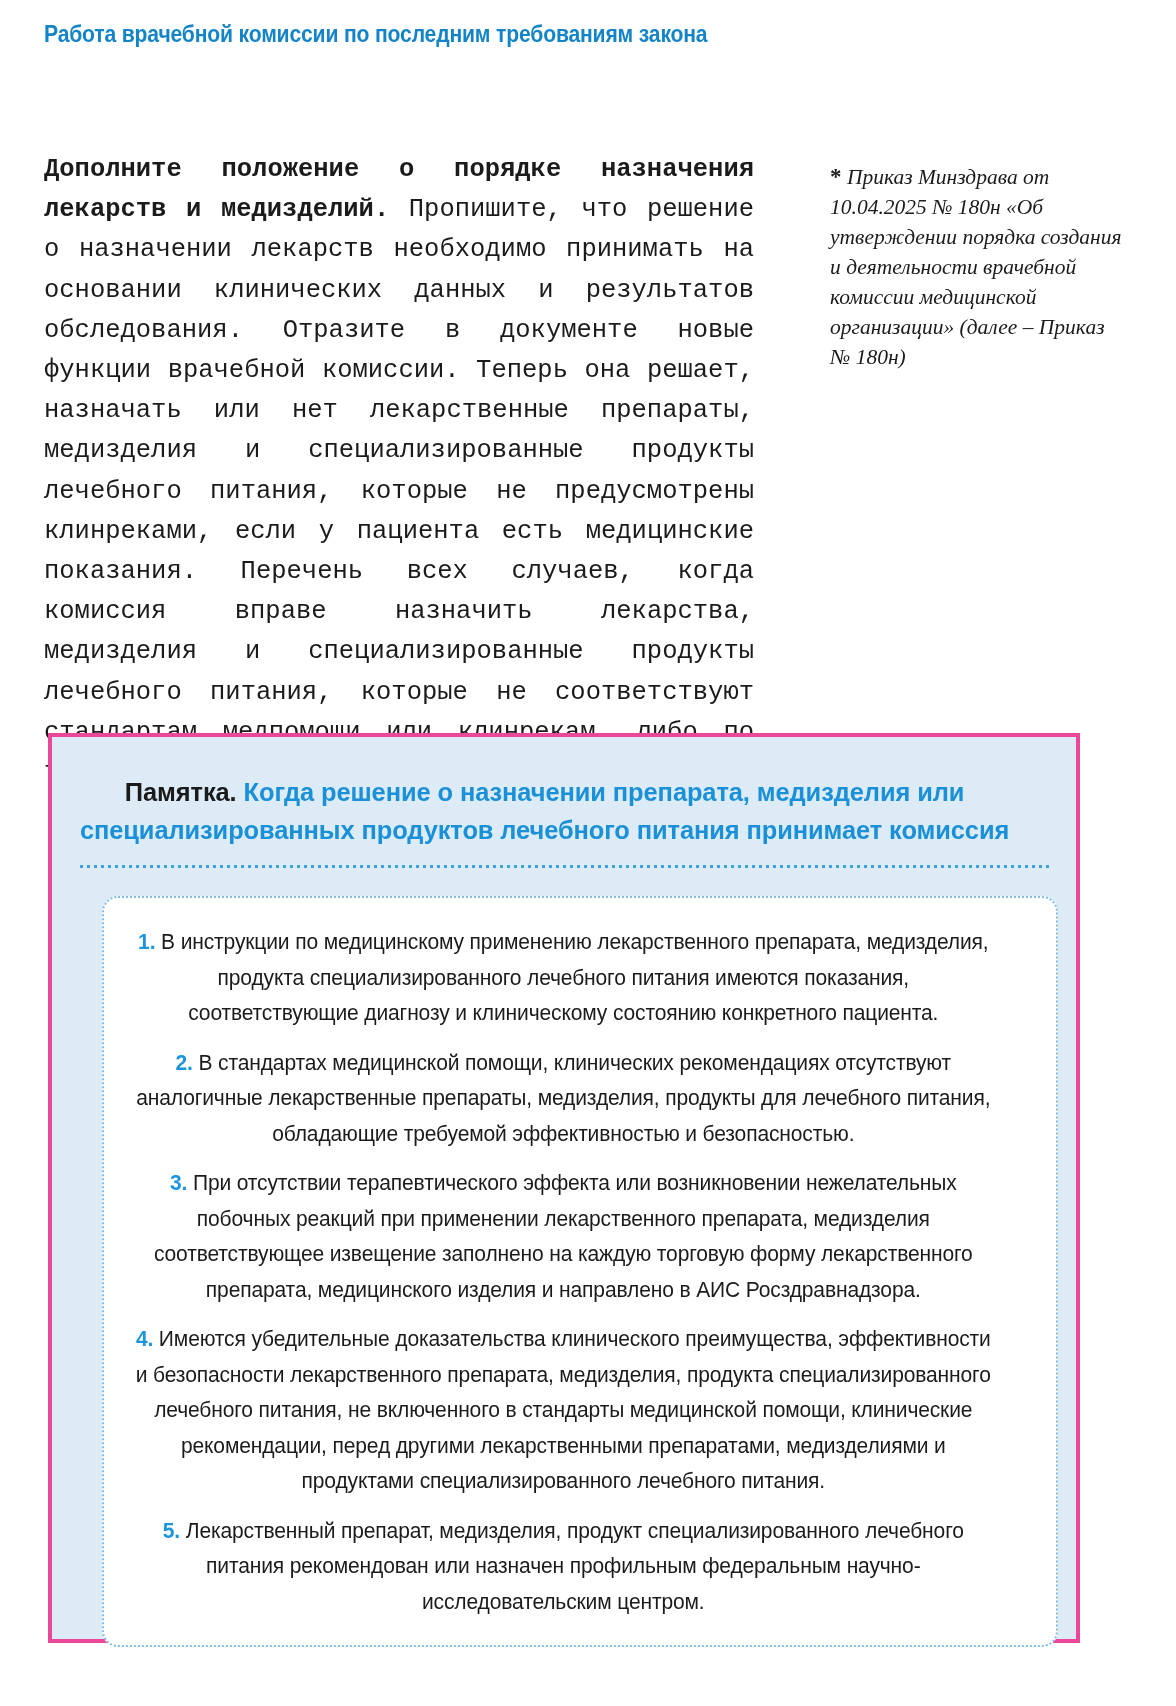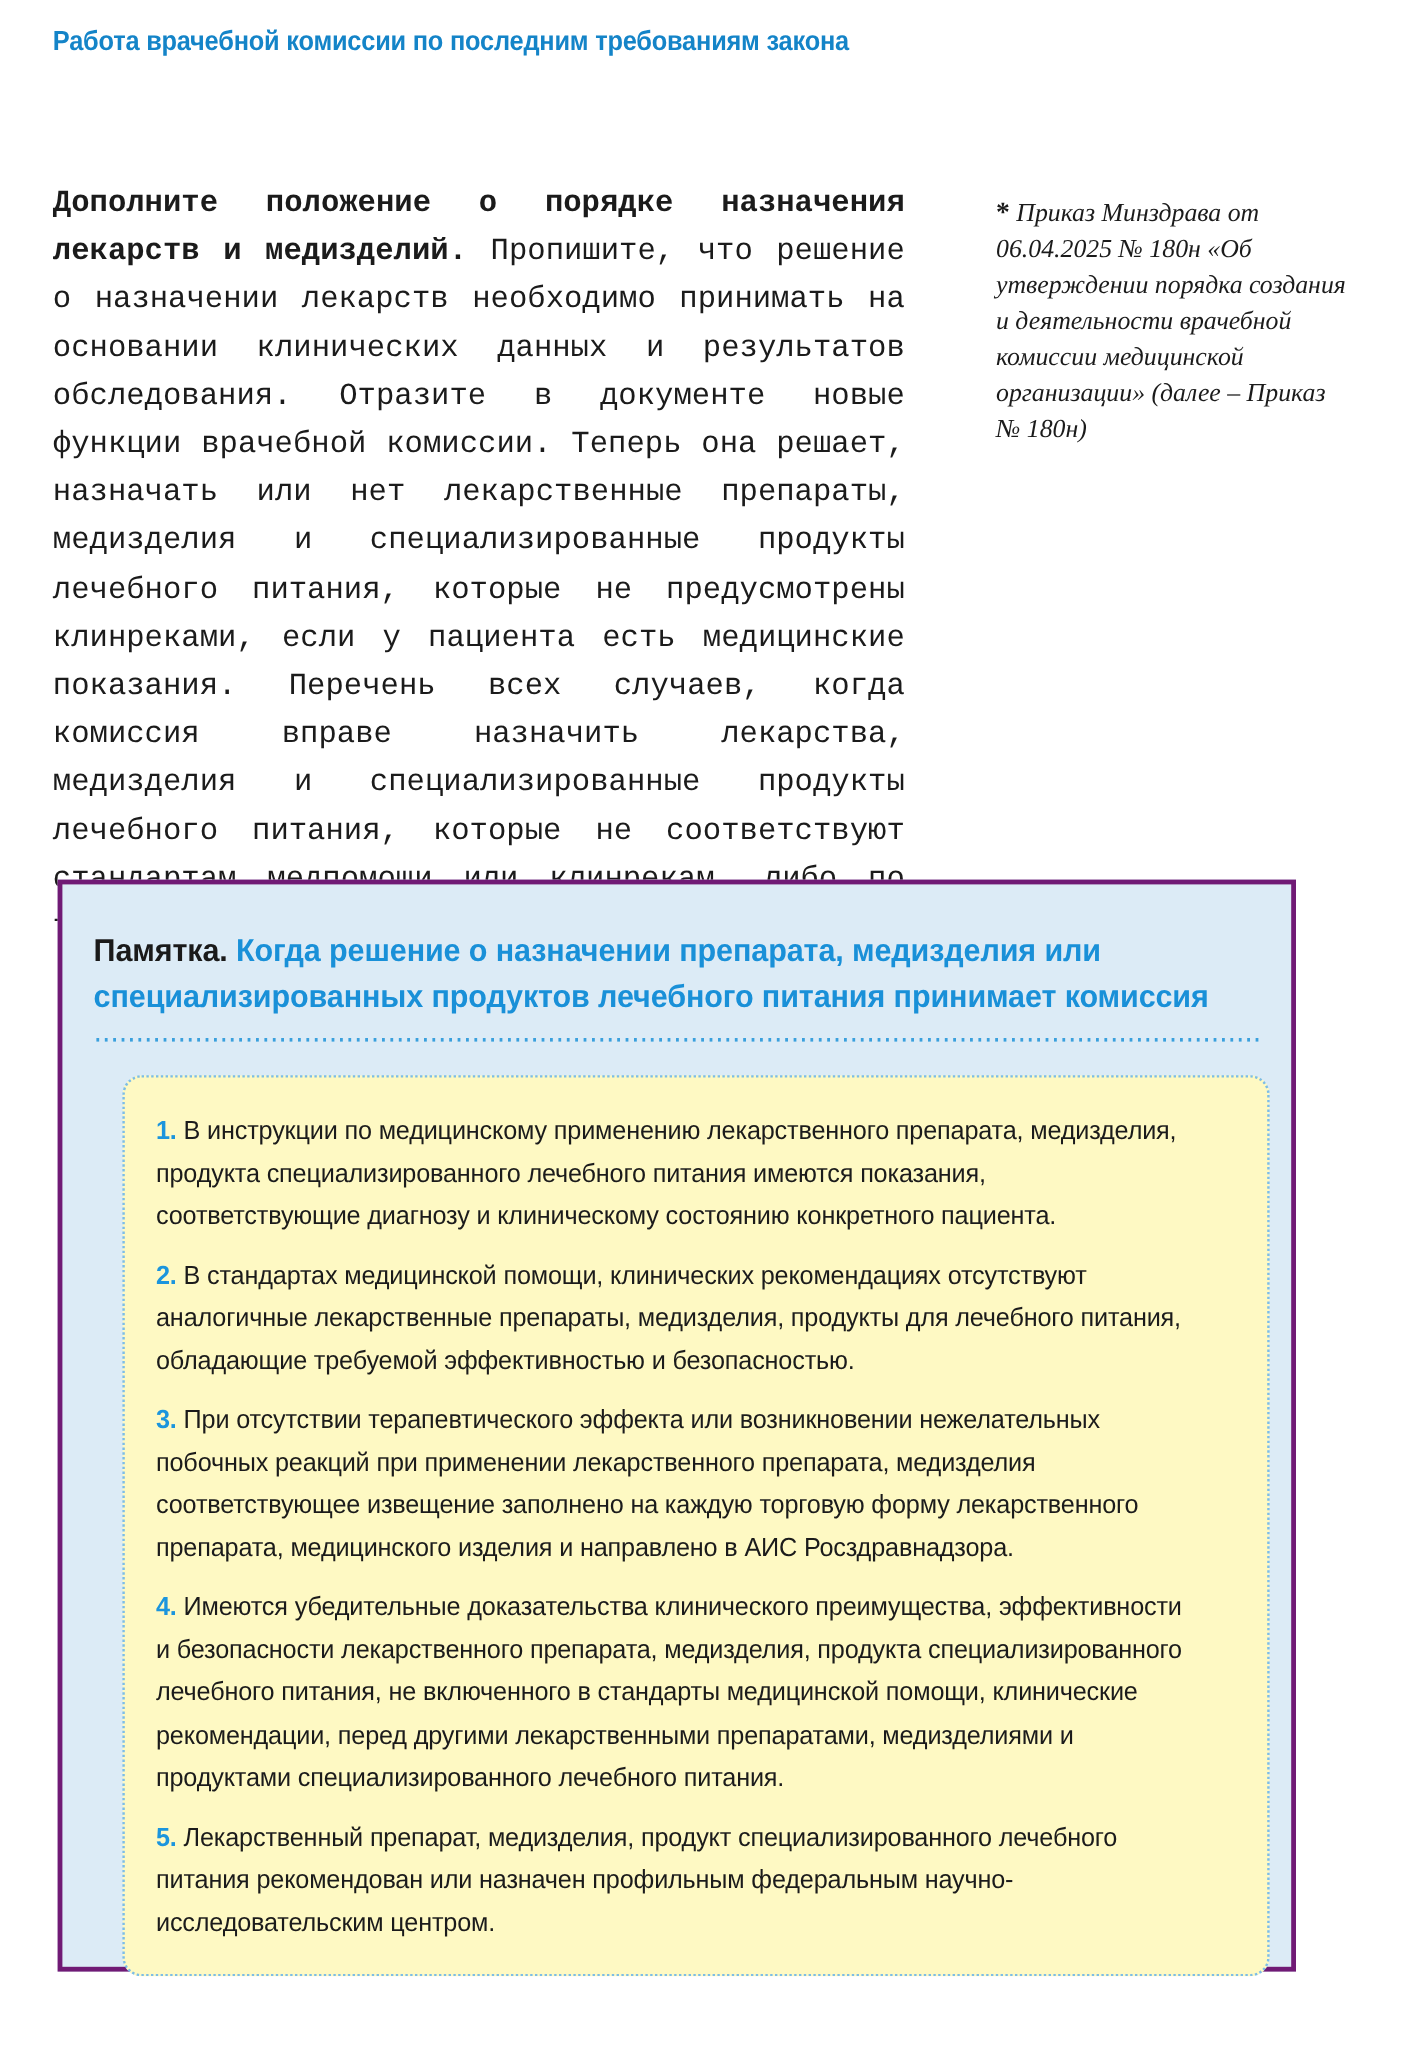--- a/index.html
+++ b/index.html
@@ -86,22 +86,23 @@
   }
 
   
   .callout {
     position: absolute;
     left: 48px;
     top: 733px;
     width: 1032px;
     height: 910px;
     box-sizing: border-box;
-    border: 4px solid #701a75;
+    border: 4px solid #ec4899;
     background: #dcebf6;
+    text-align: center;
   }
   .callout-inner {
     padding: 36px 26px 0 26px;
   }
   .callout-title {
     margin: 0;
     font-family: "Liberation Sans", sans-serif;
     font-weight: bold;
     font-size: 26.5px;
     line-height: 38px;
@@ -122,21 +123,21 @@
     background-position: left center;
   }
 
   
   .list-panel {
     margin: 28px 0 0 24px;
     width: 956px;
     box-sizing: border-box;
     border: 2px dotted #7cbde6;
     border-radius: 16px;
-    background: #fef9c3;
+    background: #ffffff;
     padding: 26px 28px 26px 26px;
   }
   .list-item {
     margin: 0 0 14px 0;
     font-family: "Liberation Sans", sans-serif;
     font-size: 21.8px;
     line-height: 35.5px;
     color: #1b1b1b;
     transform: scaleX(0.965);
     transform-origin: left top;
@@ -154,21 +155,21 @@
 <div class="running-head">Работа врачебной комиссии по последним требованиям закона</div>
 
 <div class="content-area">
   <div class="columns">
 
     <div class="body-col">
       <p class="body-par"><span class="lead-in">Дополните положение о порядке назначения лекарств и медизделий.</span><span> Пропишите, что решение о назначении лекарств необходимо принимать на основании клинических данных и результатов обследования. Отразите в документе новые функции врачебной комиссии. Теперь она решает, назначать или нет лекарственные препараты, медизделия и специализированные продукты лечебного питания, которые не предусмотрены клинреками, если у пациента есть медицинские показания. Перечень всех случаев, когда комиссия вправе назначить лекарства, медизделия и специализированные продукты лечебного питания, которые не соответствуют стандартам медпомощи или клинрекам, либо по торговым наименованиям,</span></p>
     </div>
 
     <div class="note-col">
-      <p class="note-par"><span class="note-star">*</span><span> Приказ Минздрава от 06.04.2025 № 180н «Об утверждении порядка создания и деятельности врачебной комиссии медицинской организации» (далее – Приказ № 180н)</span></p>
+      <p class="note-par"><span class="note-star">*</span><span> Приказ Минздрава от 10.04.2025 № 180н «Об утверждении порядка создания и деятельности врачебной комиссии медицинской организации» (далее – Приказ № 180н)</span></p>
     </div>
 
   </div>
 </div>
 
 <section class="callout">
   <div class="callout-inner">
 
     <h2 class="callout-title"><span class="pamyatka">Памятка.</span><span> Когда решение о назначении препарата, медизделия или специализированных продуктов лечебного питания принимает комиссия</span></h2>
 

